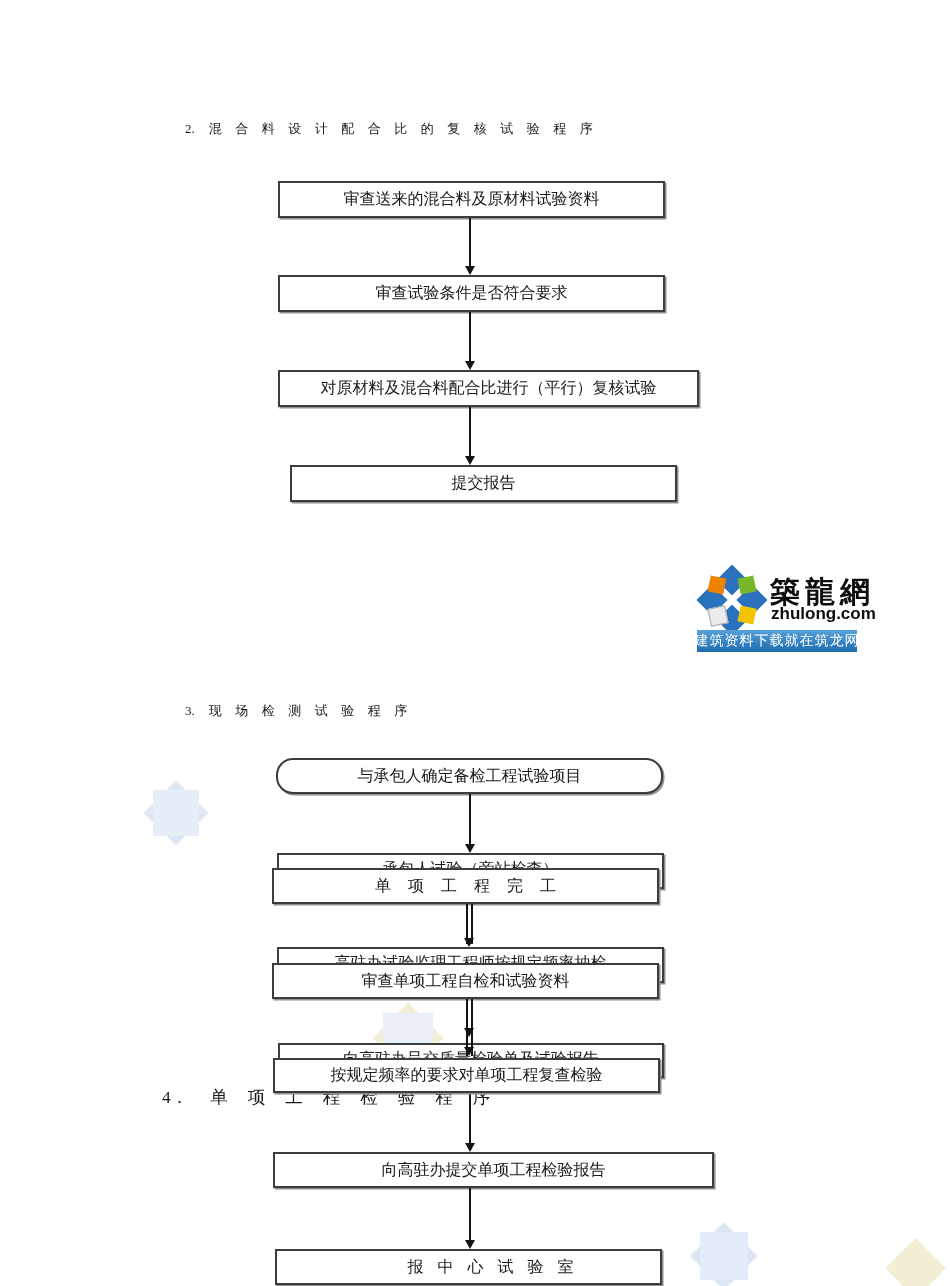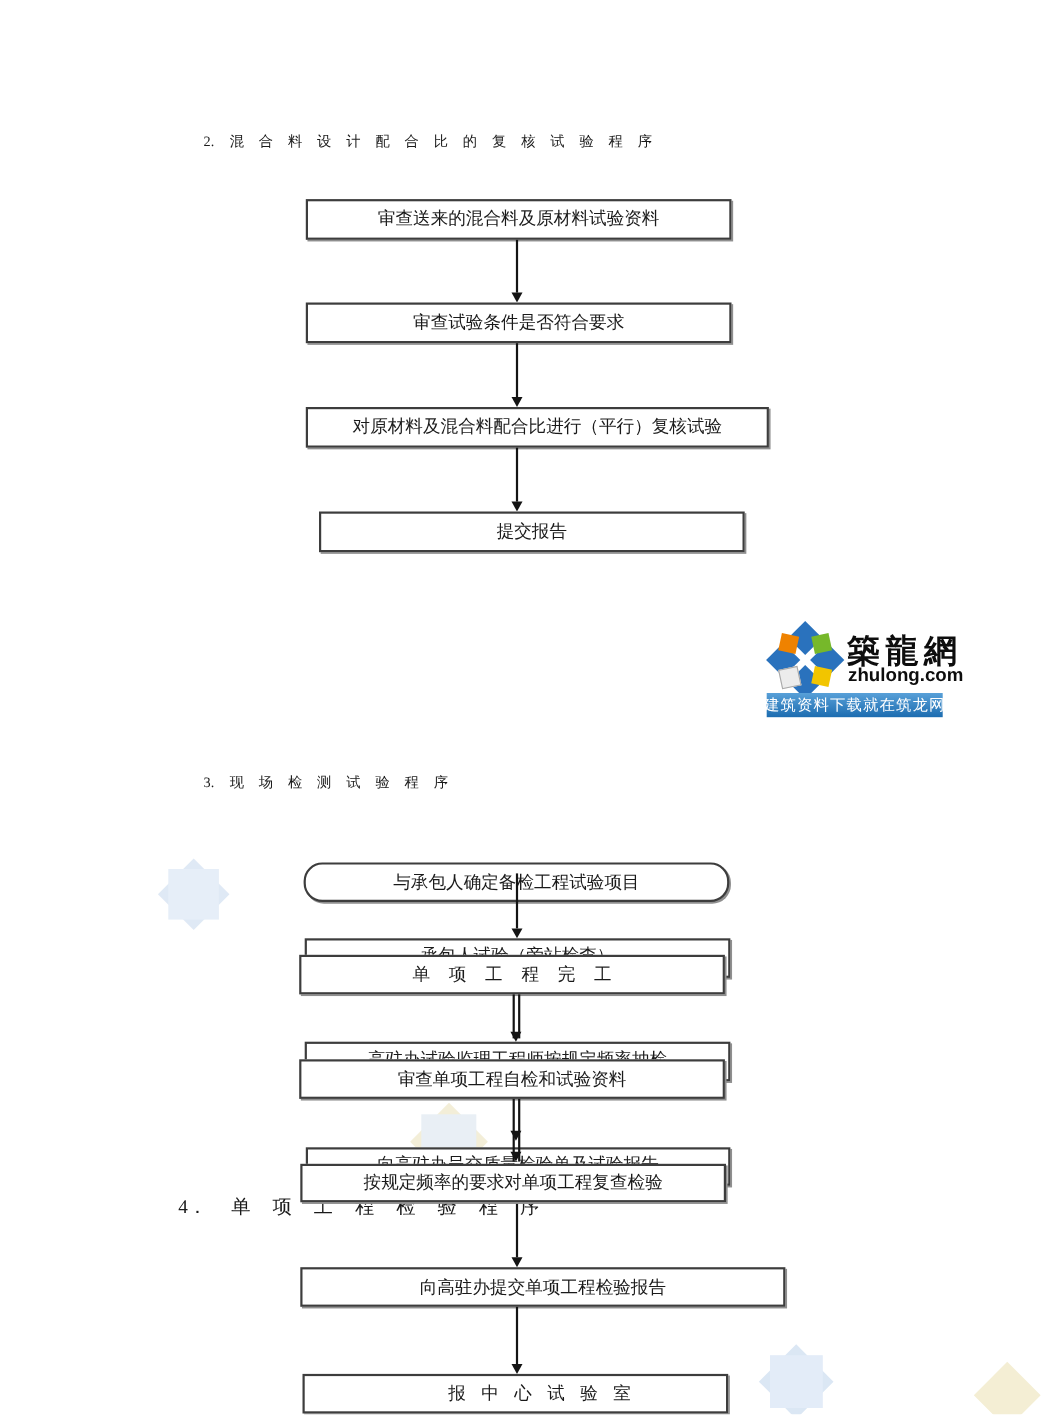--- a/index.html
+++ b/index.html
@@ -92,21 +92,21 @@
     <div class="crn" style="left:39px;top:39px;background:#f2c500;transform:rotate(12deg);"></div>
   </div>
   <div class="logo-name">築龍網</div>
   <div class="logo-domain">zhulong.com</div>
   <div class="logo-banner">建筑资料下载就在筑龙网</div>
 
   <div class="heading" style="left:185px;top:702px;">
     <span class="hnum">3.</span><span class="htitle">现场检测试验程序</span>
   </div>
 
-  <div class="fbox" style="left:276px;top:784px;width:387px;height:36px;border-radius:17px;">与承包人确定备检工程试验项目</div>
+  <div class="fbox" style="left:276px;top:758px;width:387px;height:36px;border-radius:17px;">与承包人确定备检工程试验项目</div>
   <div class="vline" style="left:469px;top:794px;height:50px;"></div>
   <div class="ah" style="left:465px;top:844px;"></div>
 
   <div class="fbox fbox-top" style="left:277px;top:853px;width:387px;height:36px;">承包人试验（旁站检查）</div>
   <div class="fbox overlay sp-lg" style="left:272px;top:868px;width:387px;height:36px;text-align:right;">单项工程完工</div>
 
   <div class="vline top" style="left:466px;top:904px;height:40px;"></div>
   <div class="vline top" style="left:471px;top:904px;height:40px;"></div>
   <div class="ah top" style="left:464px;top:938px;"></div>
 

